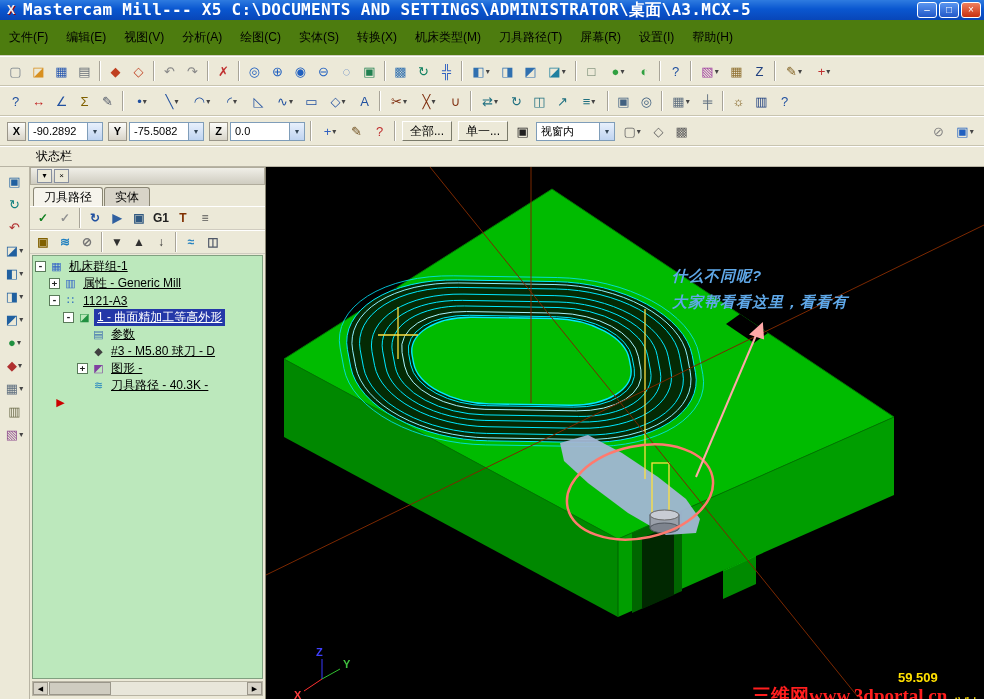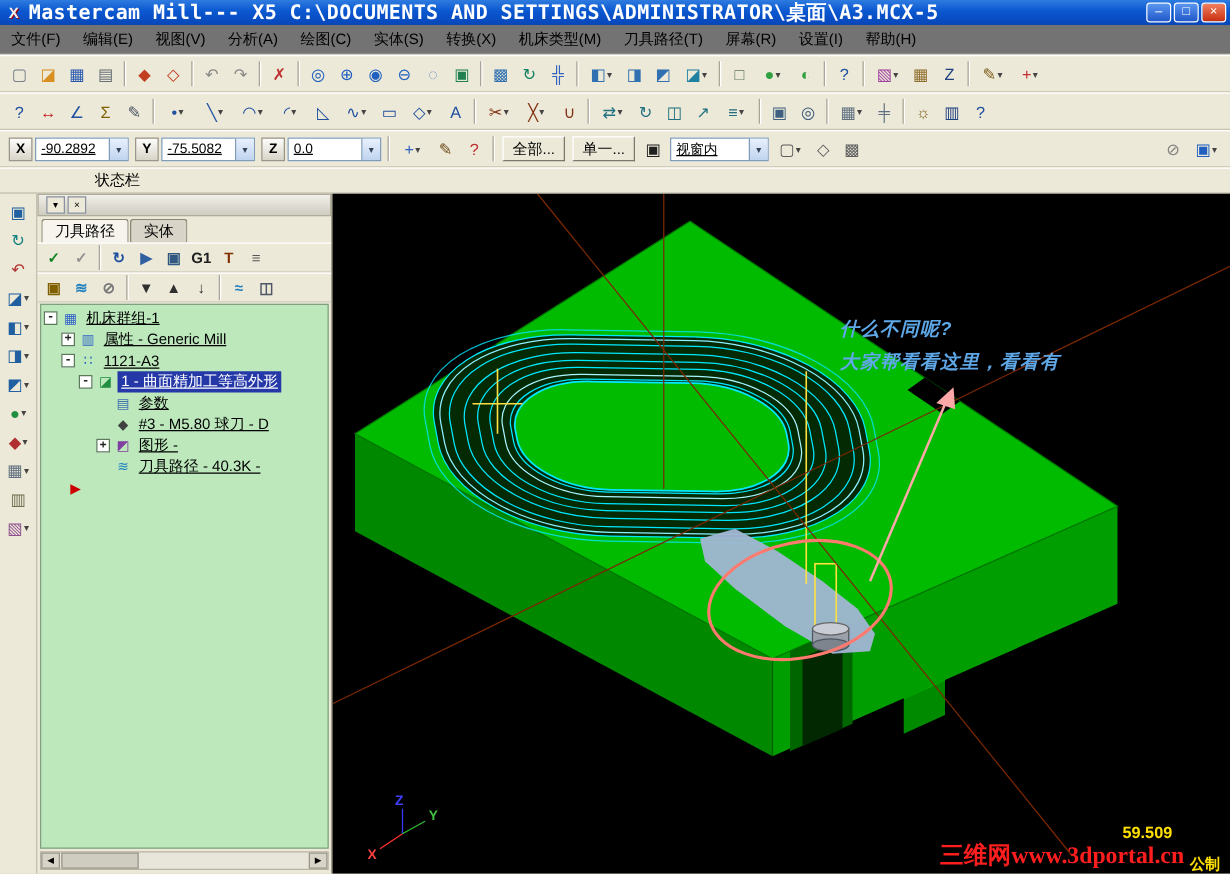--- a/index.html
+++ b/index.html
@@ -13,21 +13,21 @@
   .app-icon { width:16px; height:14px; color:#F0F0F0; font-weight:bold; font-size:12px;
     text-shadow:1px 1px 0 #A00000; margin-right:4px; text-align:center; }
   .title-text { flex:1; color:#fff; font-family:"DejaVu Sans Mono", monospace;
     font-weight:bold; font-size:16px; letter-spacing:.3px; white-space:nowrap; overflow:hidden; }
   .winbtn { width:20px; height:16px; margin-left:2px; border:1px solid #fff; border-radius:3px;
     color:#fff; font-size:10px; line-height:14px; text-align:center;
     background:linear-gradient(#5A96F0,#2258C8); }
   .winbtn.close { background:linear-gradient(#F08060,#C83010); }
 
   
-  .menubar { height:24px; background:#737373; display:flex; align-items:center;
+  .menubar { height:36px; background:#4d7c0f; display:flex; align-items:center;
     border-bottom:1px solid #D4D0C0; }
   .menu-item { padding:0 9px; line-height:23px; white-space:nowrap; }
 
   
   .toolbar { height:30px; background:#ECE9D8; display:flex; align-items:center;
     border-top:1px solid #FFFFFF; border-bottom:1px solid #C8C4B0; padding:0 4px; overflow:hidden; }
   .tbtn { display:inline-flex; align-items:center; justify-content:center;
     width:21px; height:21px; margin:0 1px; border:1px solid transparent; flex:none; }
   .tbtn .glyph { font-size:13px; line-height:1; }
   .tbtn.dd { width:28px; }
@@ -36,33 +36,33 @@
     margin:0 3px; flex:none; }
 
   
   .coordbar { height:30px; background:#ECE9D8; display:flex; align-items:center;
     border-top:1px solid #fff; border-bottom:1px solid #C8C4B0; padding:0 4px; overflow:hidden; }
   .axisbtn { width:19px; height:19px; background:linear-gradient(#FDFDFB,#D8D4C8);
     border:1px solid #9a968a; font-size:11px; font-weight:bold; display:inline-flex;
     align-items:center; justify-content:center; margin-left:3px; flex:none; }
   .combo { display:inline-flex; height:19px; background:#fff; border:1px solid #7F9DB9;
     align-items:center; margin:0 2px; flex:none; }
-  .combo-val { padding:0 4px; font-size:11px; min-width:58px; white-space:nowrap;text-decoration:underline; }
+  .combo-val { padding:0 4px; font-size:11px; min-width:58px; white-space:nowrap; }
   .combo-dd { width:15px; height:100%; background:linear-gradient(#E8F0FC,#C0D4F0);
     border-left:1px solid #7F9DB9; font-size:8px; display:flex; align-items:center;
     justify-content:center; color:#345; }
   .xpbtn { height:20px; padding:0 7px; background:#ECE9D8; border:1px solid;
     border-color:#fff #7a7a6a #7a7a6a #fff; font-size:12px; display:inline-flex;
     align-items:center; margin:0 3px; white-space:nowrap; flex:none; }
   .flexspace { flex:1; }
 
   
   .statusstrip { height:21px; background:#ECE9D8; border-top:1px solid #fff;
     border-bottom:1px solid #B8B4A4; display:flex; align-items:center; }
-  .statusstrip span { margin-left:76px; }
+  .statusstrip span { margin-left:36px; }
 
   
   .main { flex:1; display:flex; height:544px; }
 
   .leftbar { width:30px; background:#ECE9D8; border-right:1px solid #B8B4A4;
     display:flex; flex-direction:column; align-items:center; padding-top:3px; flex:none; }
   .leftbar .tbtn { margin:1px 0; }
   .leftbar .tbtn.dd { width:28px; }
 
   

